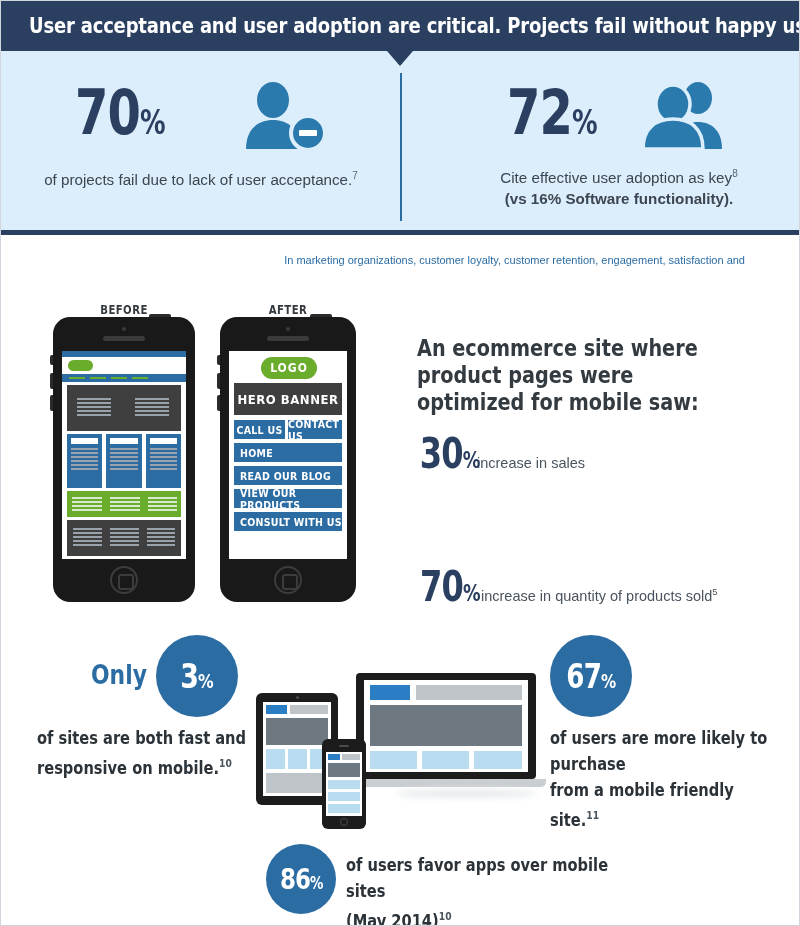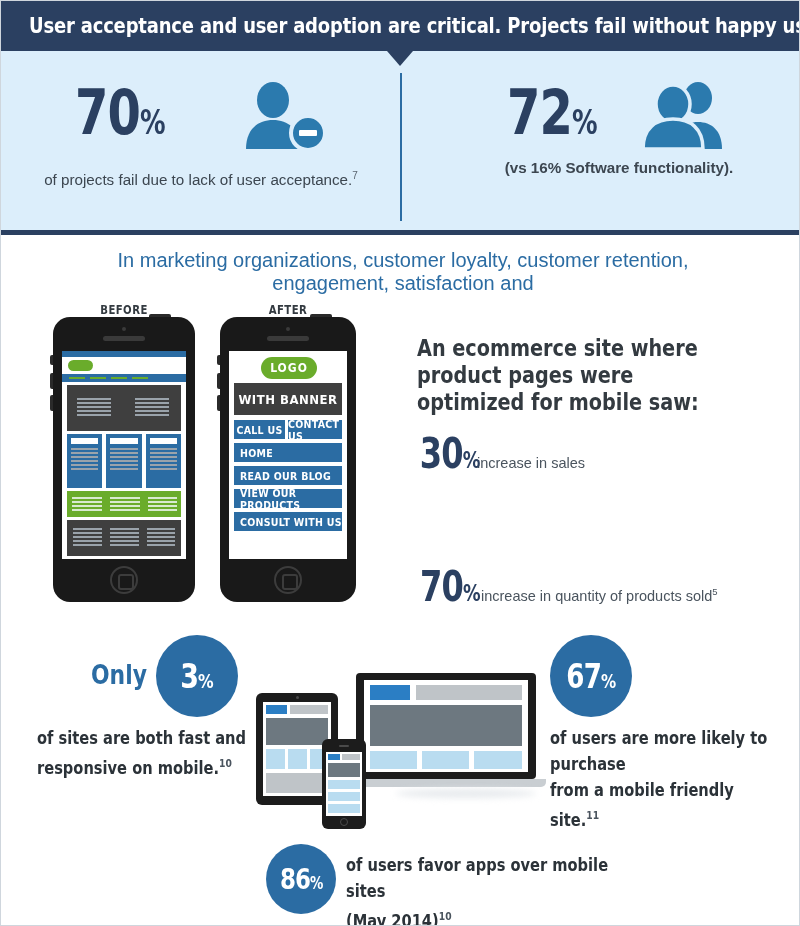--- a/index.html
+++ b/index.html
@@ -112,24 +112,24 @@
   .caption.bold { font-weight: bold; }
 
   
   .icon-person { position: relative; display: inline-block; }
 
   
   .intro {
     position: absolute;
     left: 60px; top: 248px;
     width: 684px;
-    text-align: center;
+    text-align: right;
     color: #2b6ca3;
     font-family: "Liberation Sans", sans-serif;
-    font-size: 20px;
+    font-size: 11px;
     line-height: 23px;
   }
 
   
   .phone-label {
     position: absolute;
     font-family: "Liberation Sans Narrow", "DejaVu Sans Condensed", "Liberation Sans", sans-serif;
     font-weight: bold;
     font-size: 12.5px;
     color: #333a40;
@@ -364,20 +364,21 @@
       <div class="bignum" style="width:115px;"><span>72</span><span class="pct">%</span></div>
       <span class="icon-person">
         <svg width="100" height="70" viewBox="0 0 100 70">
           <ellipse cx="66" cy="17" rx="14" ry="16" fill="#2b7aae"></ellipse>
           <path d="M42 68 C42 49 53 41 66 41 C79 41 90 49 90 68 Z" fill="#2b7aae"></path>
           <ellipse cx="41" cy="23" rx="17" ry="19" fill="#2b7aae" stroke="#dceefb" stroke-width="3.5"></ellipse>
           <path d="M11 68 C11 47 24 38 41 38 C58 38 71 47 71 68 Z" fill="#2b7aae" stroke="#dceefb" stroke-width="3.5"></path>
         </svg>
       </span>
     </div>
+    <div class="caption" style="text-align:center; margin-top:6px;"><span>Cite effective user adoption as key</span><span class="sup">8</span></div>
     <div class="caption bold" style="text-align:center;">(vs 16% Software functionality).</div>
   </div>
 
   <div class="panel-rule"></div>
 
   <div class="intro">
     <div>In marketing organizations, customer loyalty, customer retention,  engagement, satisfaction and</div>
   </div>
 
   <div class="phone-label" style="left:58px; top:301px; width:130px;">BEFORE</div>
@@ -512,21 +513,21 @@
     <div class="btn-top" style="left:90px;"></div>
     <div class="btn-side" style="top:38px; height:10px;"></div>
     <div class="btn-side" style="top:56px; height:16px;"></div>
     <div class="btn-side" style="top:78px; height:16px;"></div>
     <div class="cam" style="top:10px;"></div>
     <div class="speaker" style="top:19px;"></div>
     <div class="home" style="bottom:8px;"></div>
 
     <div class="screen" style="left:9px; top:34px; width:118px; height:208px;">
       <div class="logo-pill" style="position:absolute;left:32px;top:6px;width:56px;height:22px;">LOGO</div>
-      <div class="hero-banner" style="position:absolute;left:5px;top:32px;width:108px;height:32px;">WITH BANNER</div>
+      <div class="hero-banner" style="position:absolute;left:5px;top:32px;width:108px;height:32px;">HERO BANNER</div>
 
       <div class="afterbtn center" style="position:absolute;left:5px;top:69px;width:51px;height:19px;">CALL US</div>
       <div class="afterbtn center" style="position:absolute;left:59px;top:69px;width:54px;height:19px;">CONTACT US</div>
 
       <div class="afterbtn left" style="position:absolute;left:5px;top:92px;width:108px;height:19px;">HOME</div>
       <div class="afterbtn left" style="position:absolute;left:5px;top:115px;width:108px;height:19px;">READ OUR BLOG</div>
       <div class="afterbtn left" style="position:absolute;left:5px;top:138px;width:108px;height:19px;">VIEW OUR PRODUCTS</div>
       <div class="afterbtn left" style="position:absolute;left:5px;top:161px;width:108px;height:19px;">CONSULT WITH US</div>
     </div>
   </div>

